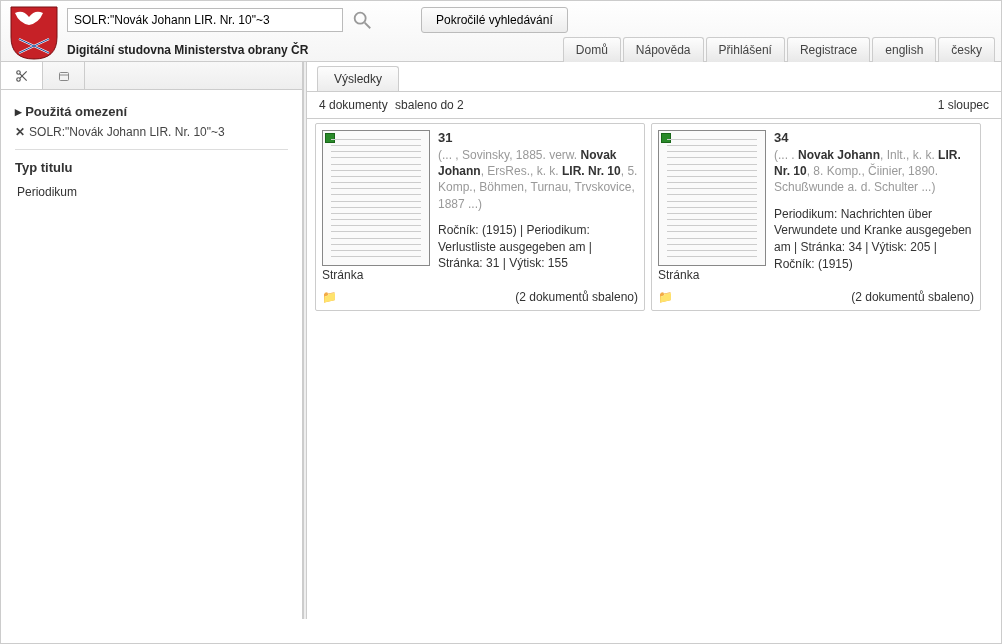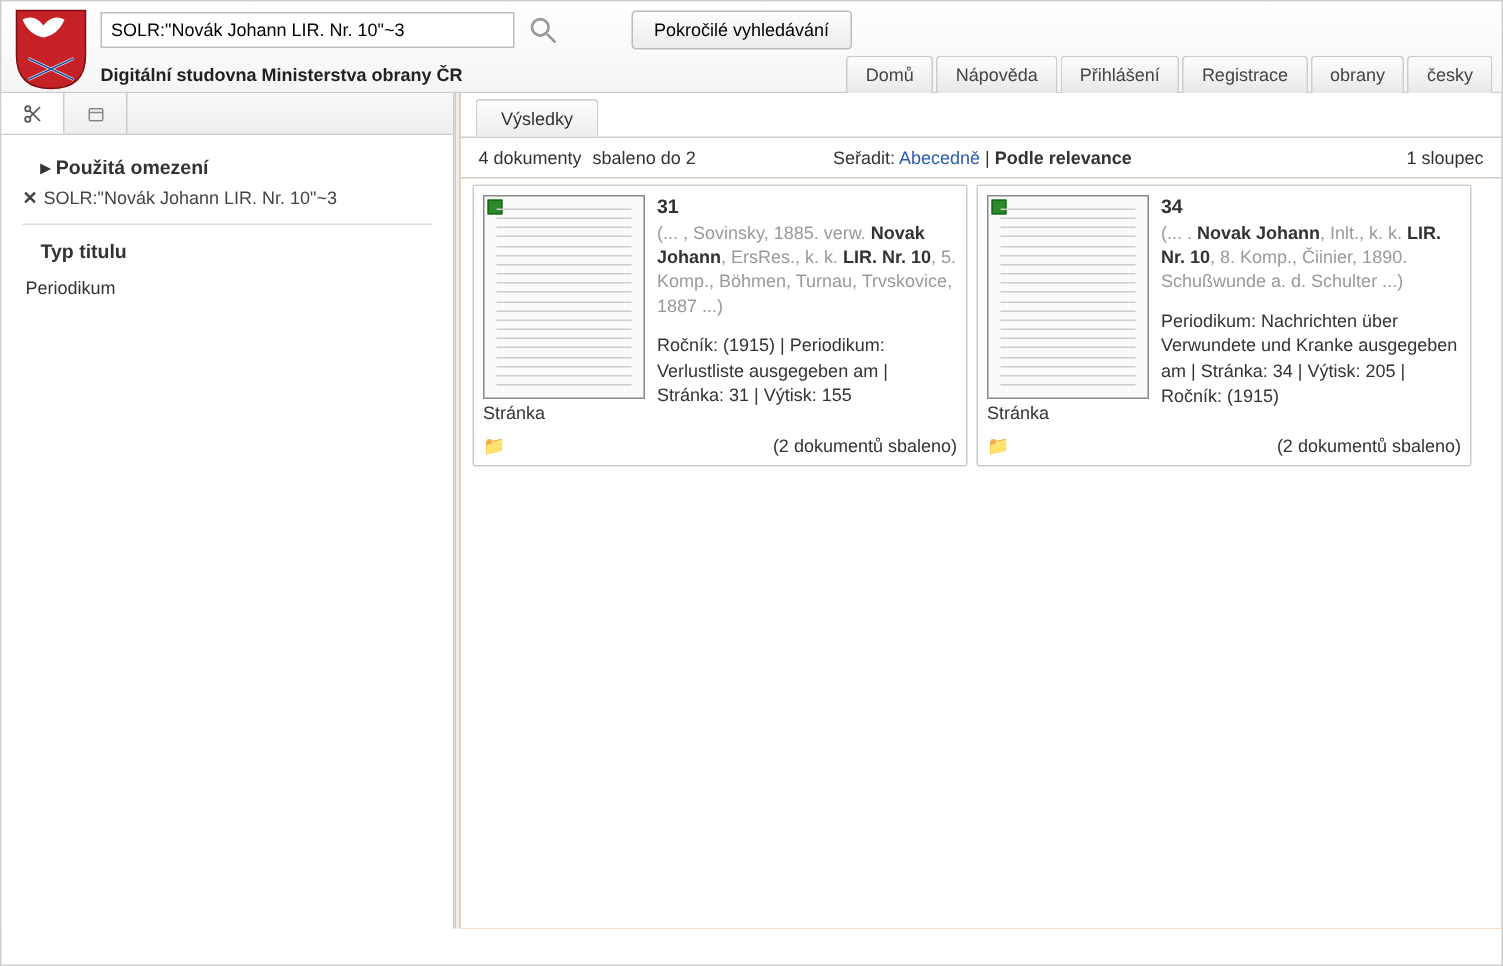--- a/index.html
+++ b/index.html
@@ -17,28 +17,28 @@
   .nav-row { position: absolute; right: 6px; bottom: -1px; display: flex; justify-content: flex-end; }
   .nav-item { background: linear-gradient(#fdfdfd,#e8e8e8); border: 1px solid #ccc; border-bottom: none; border-radius: 3px 3px 0 0; padding: 5px 12px; margin-left: 2px; font-size: 12px; color: #444; cursor: pointer; }
 
   
   .body-row { display: flex; border-top: 1px solid #ccc; height: calc(100% - 84px); }
   .sidebar { width: 302px; border-right: 1px solid #ccc; background: #fff; display:flex; flex-direction:column; }
   .sidebar-tabs { display: flex; background: linear-gradient(#f8f8f8,#eee); border-bottom: 1px solid #ccc; height: 28px; }
   .sidebar-tab { width: 42px; display:flex; align-items:center; justify-content:center; border-right:1px solid #ccc; color:#555; cursor:pointer; }
   .sidebar-tab.active { background:#fff; }
   .sidebar-content { padding: 10px 14px; }
-  .section-title { font-weight: bold; font-size: 13px; margin: 4px 12px 6px; }
+  .section-title { font-weight: bold; font-size: 13px; margin: 4px 0 6px; }
   .filter-item { font-size: 12px; color: #444; margin-bottom: 10px; display:flex; align-items:center; gap:4px; }
   .close-x { font-weight: bold; cursor:pointer; }
   .hr { border-top:1px solid #ddd; margin: 8px 0 10px; }
   .type-item { color:#333; padding:4px 2px; cursor:pointer; }
 
   
-  .main { flex:1; display:flex; flex-direction:column; background:#f97316; }
+  .main { flex:1; display:flex; flex-direction:column; background:#e5e5e5; }
   .main-header { background:#fff; border-bottom:1px solid #ccc; }
   .results-tab { display:inline-block; background:linear-gradient(#fdfdfd,#ececec); border:1px solid #ccc; border-bottom:none; border-radius:3px 3px 0 0; padding:5px 16px; margin:4px 0 0 10px; font-size:12px; }
   .results-bar { display:flex; align-items:center; padding:6px 12px; font-size:12px; background:#fff; border-bottom:1px solid #ccc; }
   .results-bar .count { margin-right:4px; }
   .results-bar .sort { margin-left:auto; margin-right:auto; }
   .results-bar .sort .sel { font-weight:bold; }
   .results-bar .cols { margin-left:auto; color:#333; }
   .results-grid { flex:1; overflow:auto; padding:4px 8px; display:flex; gap:6px; align-items:flex-start; background:#fff; position:relative; }
 
   .card { border:1px solid #ccc; border-radius:2px; background:#fff; width:330px; padding:6px; position:relative; }
@@ -88,21 +88,21 @@
       </svg>
       <button class="adv-search-btn">Pokročilé vyhledávání</button>
     </div>
     <div class="site-title">Digitální studovna Ministerstva obrany ČR</div>
   </div>
   <div class="nav-row">
     <div class="nav-item">Domů</div>
     <div class="nav-item">Nápověda</div>
     <div class="nav-item">Přihlášení</div>
     <div class="nav-item">Registrace</div>
-    <div class="nav-item">obrany</div>
+    <div class="nav-item">english</div>
     <div class="nav-item">česky</div>
   </div>
 </div>
 
 <div class="body-row">
 
   <div class="sidebar">
     <div class="sidebar-tabs">
       <div class="sidebar-tab active">
         <svg width="14" height="14" viewBox="0 0 24 24" fill="none" stroke="#555" stroke-width="2">
@@ -133,26 +133,20 @@
 
   <div class="splitter"></div>
 
   <div class="main">
     <div class="main-header">
       <div class="results-tab">Výsledky</div>
     </div>
     <div class="results-bar">
       <span class="count">4 dokumenty</span>
       <span>&nbsp;<span>sbaleno do 2</span></span>
-      <span class="sort">
-        <span>Seřadit:</span>
-        <a>Abecedně</a>
-        <span> | </span>
-        <span class="sel">Podle relevance</span>
-      </span>
       <a class="cols">1 sloupec</a>
     </div>
 
     <div class="results-grid">
 
       <div class="card">
         <div class="card-top">
           <div class="thumb-wrap">
             <div class="thumb">
               <div class="badge"></div>

